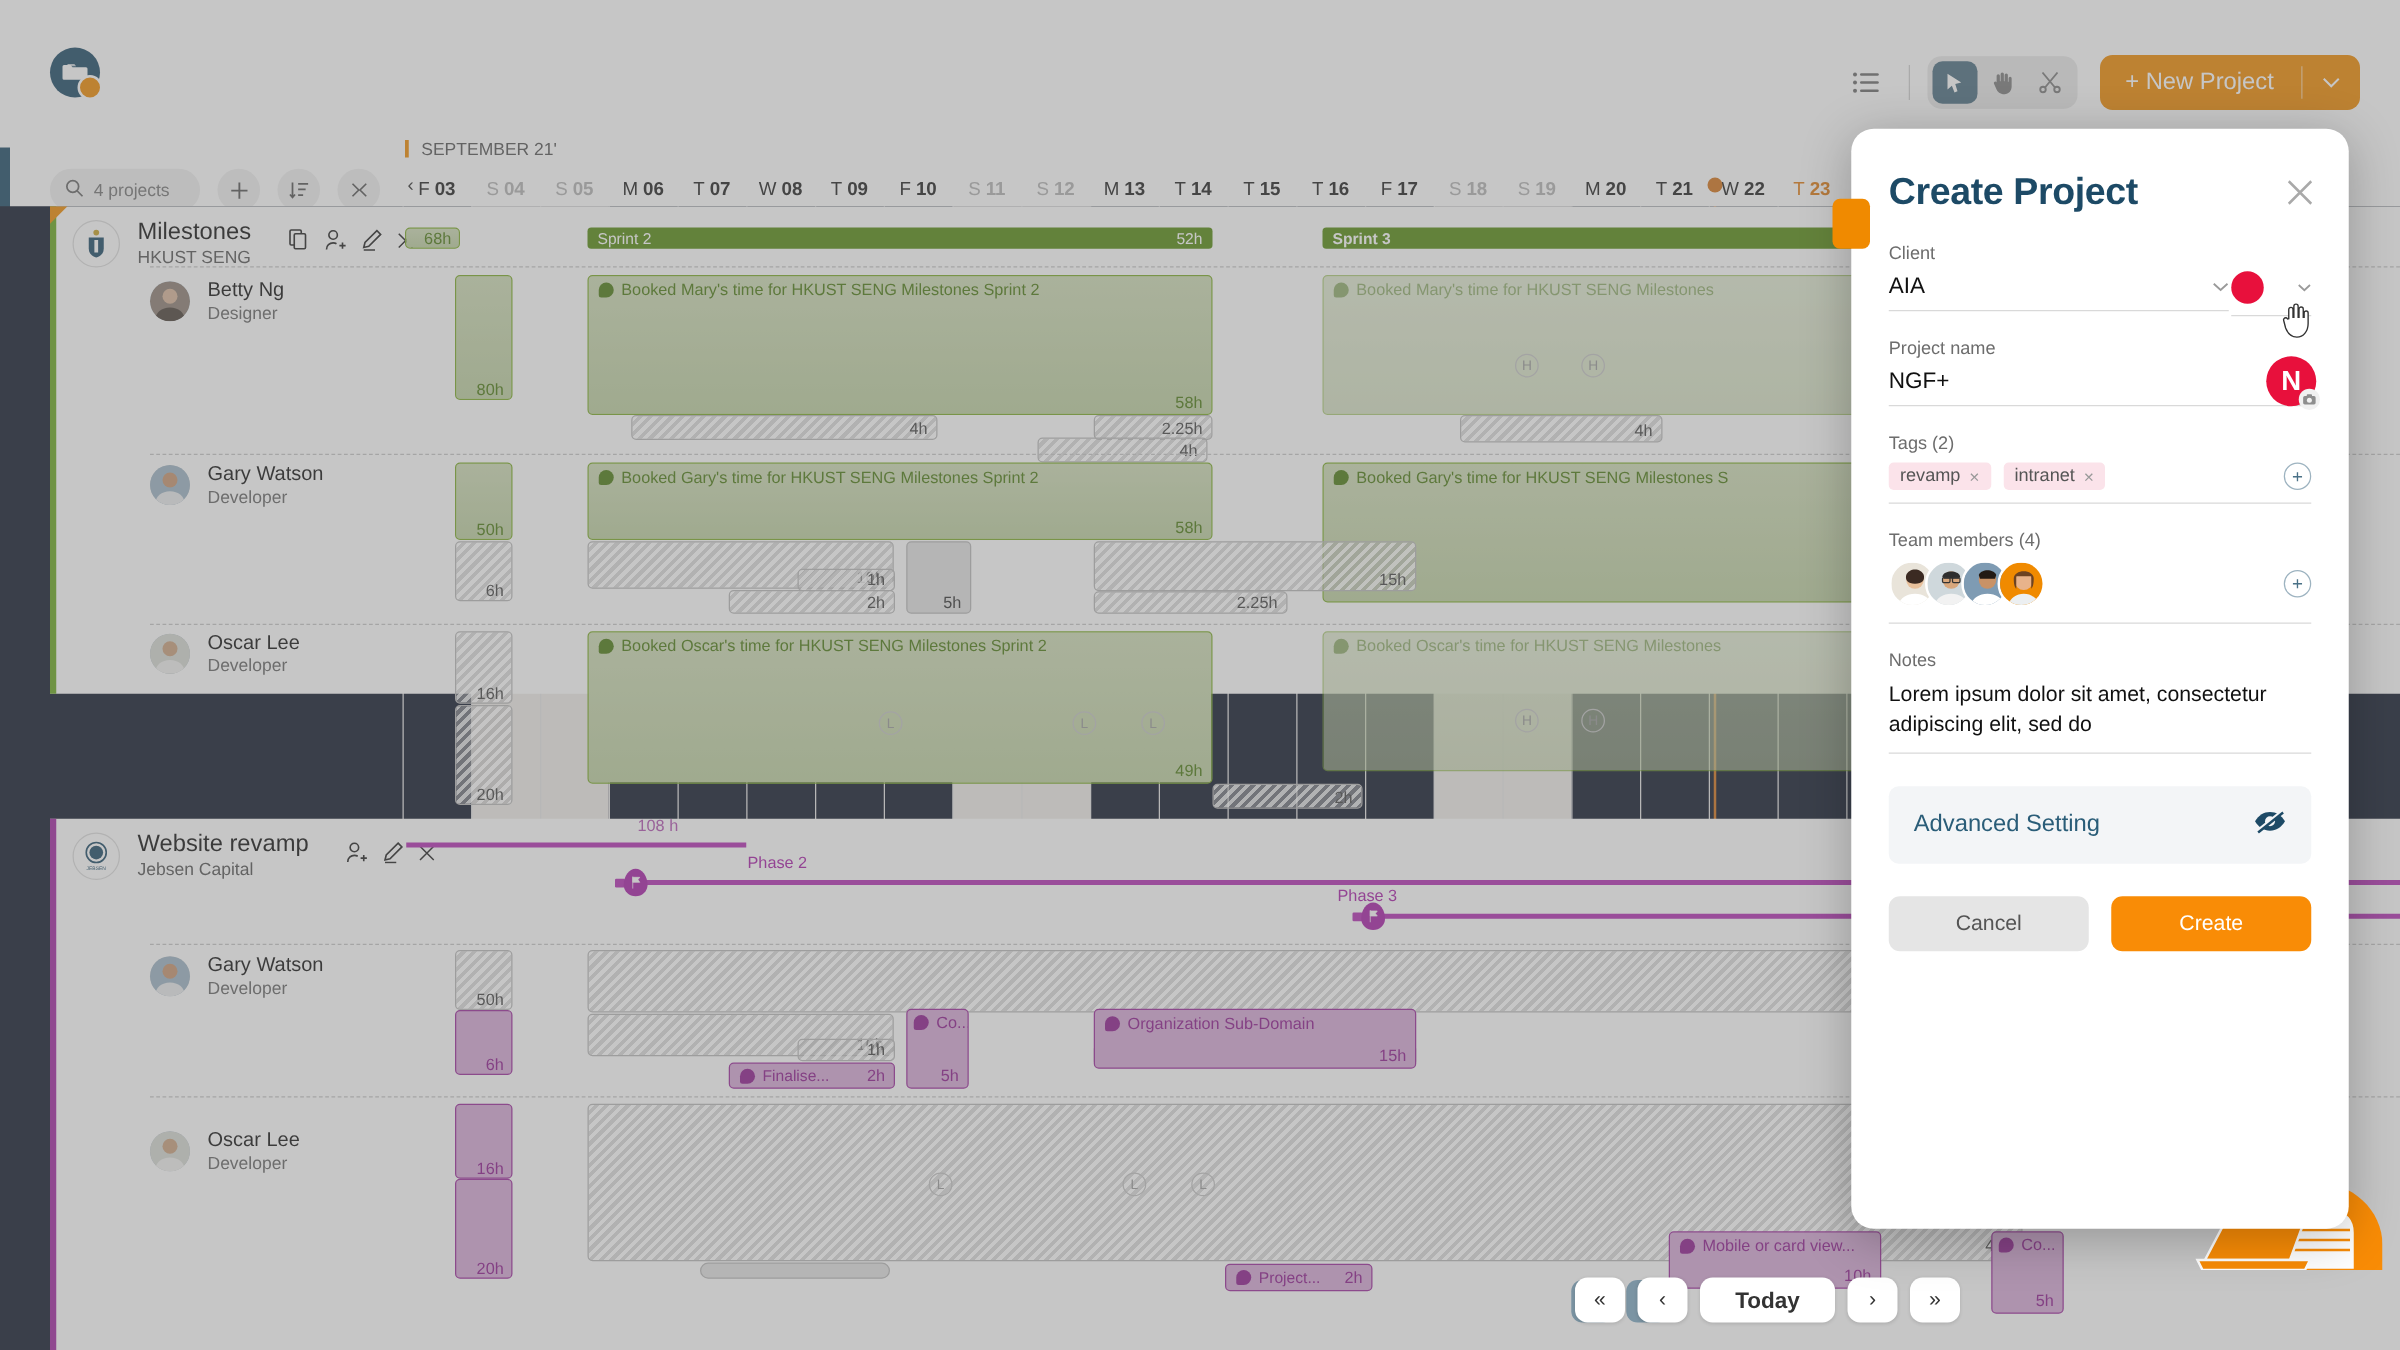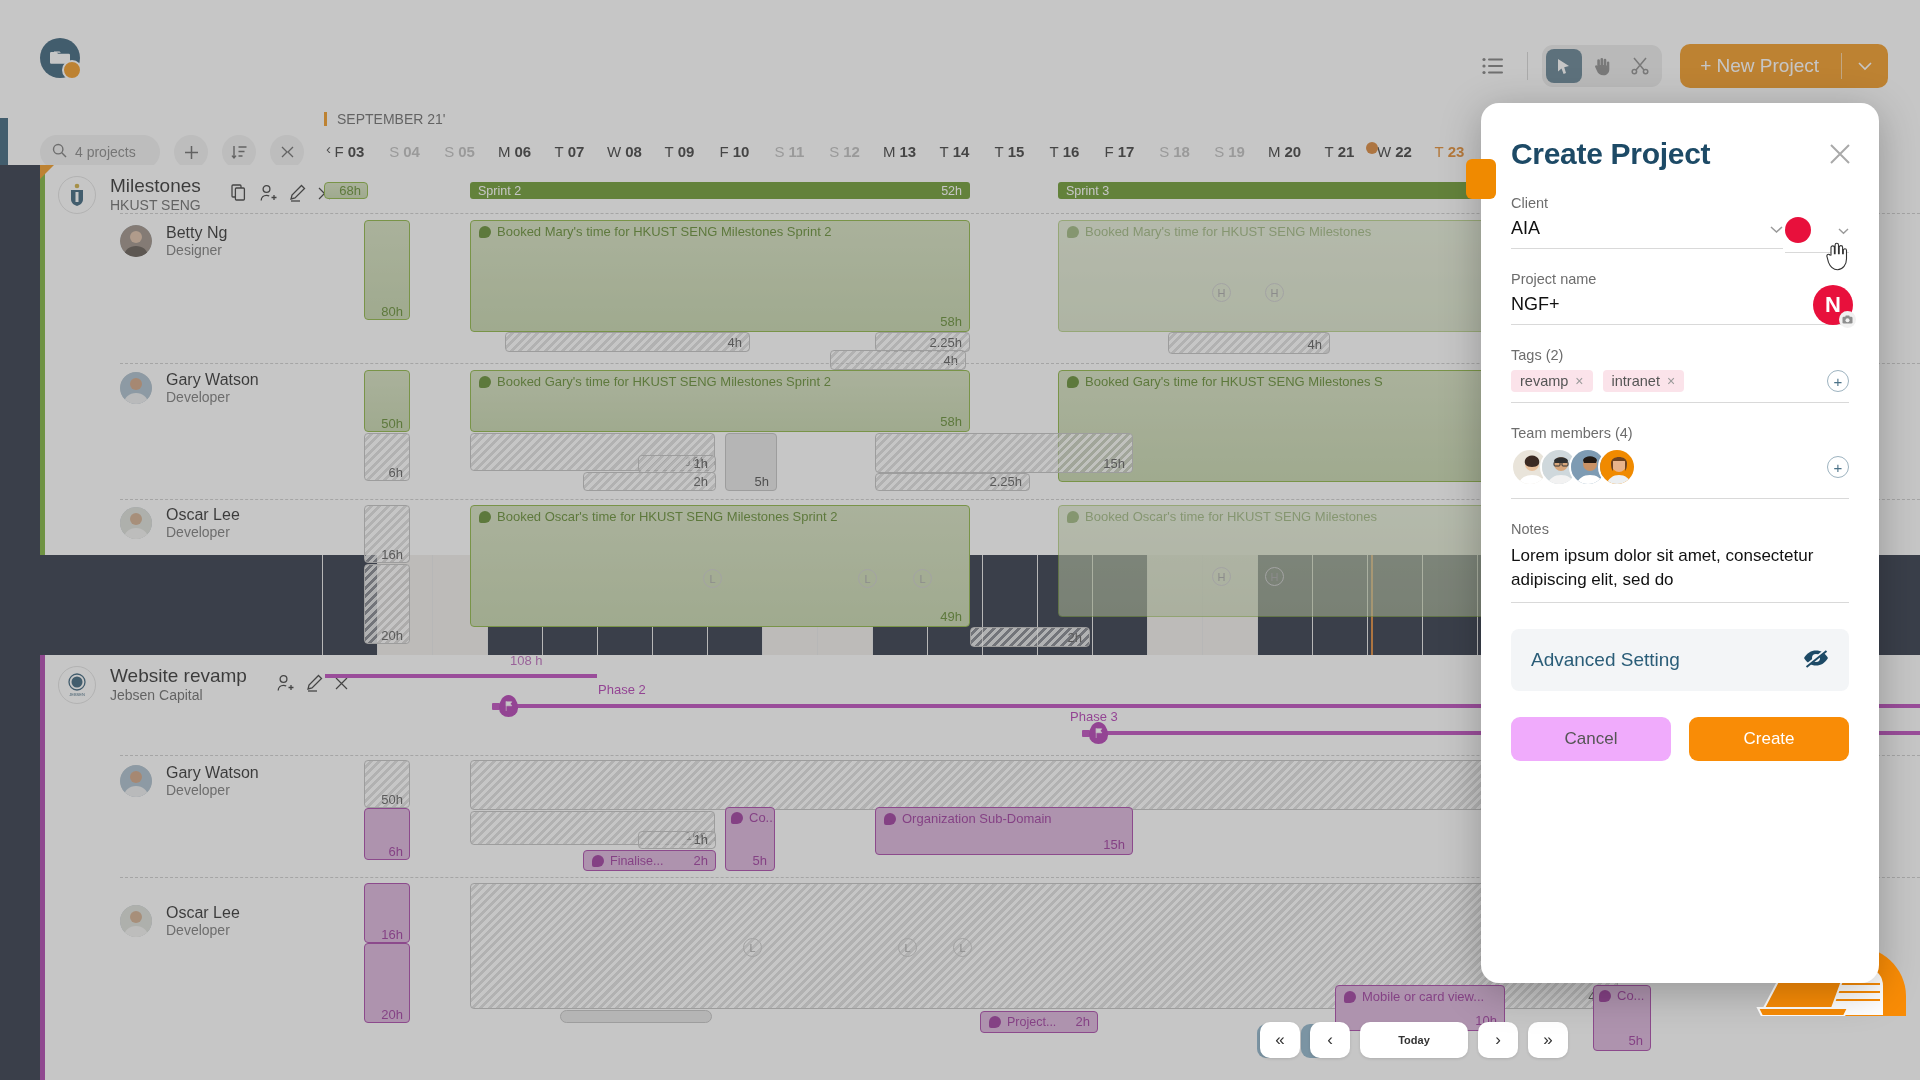--- a/index.html
+++ b/index.html
@@ -181,21 +181,21 @@
   .bottombar{ position:absolute; right:0; bottom:22px; display:flex; align-items:center; gap:10px; z-index:60; }
   .zbtn{
     width:34px; height:34px; border-radius:9px; background:#7b94a3; color:#fff;
     display:flex; align-items:center; justify-content:center; font-size:22px; cursor:pointer;
   }
   .navbtn{
     height:36px; min-width:40px; padding:0 12px; border-radius:10px; background:#fff;
     display:flex; align-items:center; justify-content:center; font-size:17px; color:#333;
     cursor:pointer; box-shadow:0 1px 3px rgba(0,0,0,.12);
   }
-  .navbtn.today{ min-width:108px; font-weight:bold; font-size:11px; }
+  .navbtn.today{ min-width:108px; font-weight:bold; font-size:18px; }
 
   
   .help{ position:absolute; right:14px; bottom:64px; z-index:70; display:flex; align-items:flex-end; }
   .help-bubble{
     background:#fff; border-radius:12px; padding:10px 18px 12px 18px; text-align:right;
     box-shadow:0 2px 10px rgba(0,0,0,.18); margin-right:-6px; margin-bottom:46px;
   }
   .help-t1{ color:#f08a00; font-size:20px; font-weight:bold; }
   .help-t2{ color:#2a5d78; font-size:15px; margin-top:2px; }
   .help-avatar{ position:relative; width:150px; height:120px; }
@@ -257,21 +257,21 @@
   .adv{
     background:#f3f5f7; border-radius:8px; height:62px; margin-top:26px;
     display:flex; align-items:center; justify-content:space-between; padding:0 20px;
     color:#2a5d78; font-size:19px; cursor:pointer;
   }
   .modal-actions{ display:flex; gap:18px; margin-top:26px; }
   .btn{
     flex:1; height:44px; border-radius:9px; display:flex; align-items:center;
     justify-content:center; font-size:17px; cursor:pointer;
   }
-  .btn.cancel{ background:#f0abfc; color:#555; }
+  .btn.cancel{ background:#e5e5e5; color:#555; }
   .btn.create{ background:#f98c06; color:#fff; }
 
   .cursor-hand{ position:absolute; left:1824px; top:242px; z-index:110; }
 </style>
 </head>
 <body>
 
 <div id="page">
   <div class="leftrail"></div>
 
@@ -544,21 +544,21 @@
               <path d="M1 1l11 11M12 1L1 12" stroke="#222" stroke-width="1.2"></path>
             </svg>
           </span>
         </div>
       </div>
 
       <div class="sprint" style="left:430px; top:17px; width:500px;">
         <span>Sprint 2</span>
         <span>52h</span>
       </div>
-      <div class="sprint" style="left:1018px; top:17px; width:560px;">
+      <div class="sprint" style="left:1018px; top:17px; width:560px;font-weight:bold;">
         <span>Sprint 3</span>
         <span></span>
       </div>
       <div class="sidechip green-chip" style="top:17px; height:17px; left:284px; width:44px; align-items:center;">68h</div>
 
       <div class="rowsep" style="top:48px;"></div>
 
       <div class="person" style="top:58px;">
         <span class="avatar">
           <svg viewBox="0 0 32 32" width="32" height="32">

